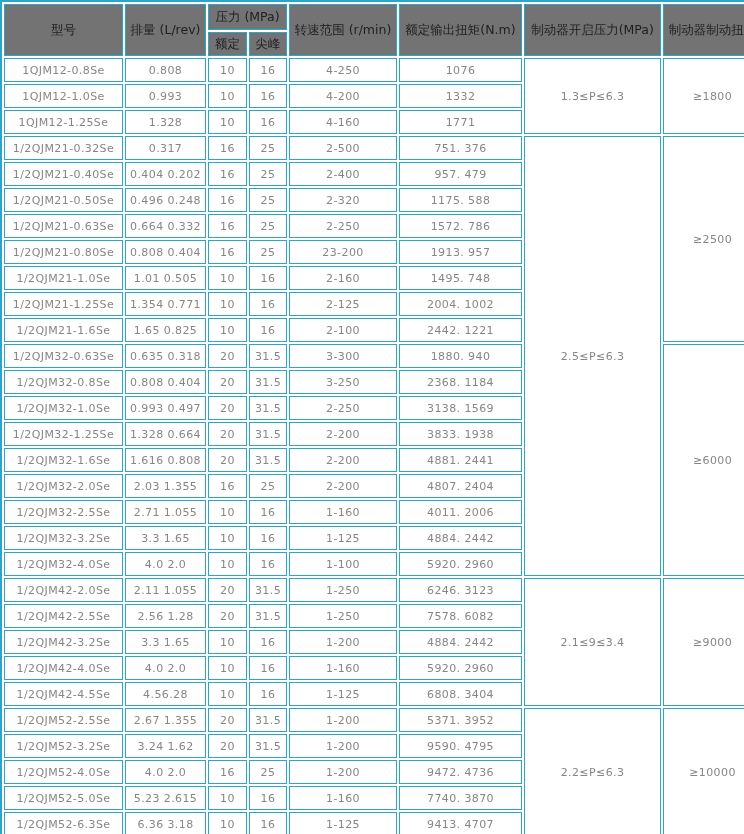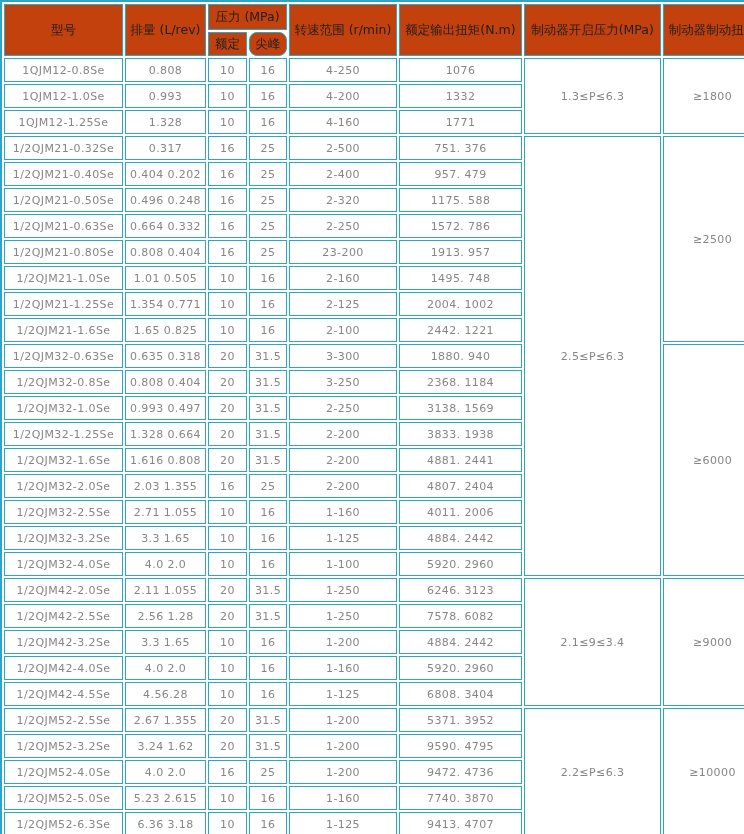--- a/index.html
+++ b/index.html
@@ -21,21 +21,21 @@
     height: 832px;
     table-layout: fixed;
     border-collapse: separate;
     border-spacing: 2px;
     border: 2px solid #2BA6C6;
     background: #ffffff;
     box-sizing: border-box;
   }
   table.spec th {
     border: 1px solid #2BA6C6;
-    background: #c2410c;
+    background: #737373;
     color: #1f1f1f;
     font-size: 12.5px;
     font-weight: 400;
     text-align: center;
     vertical-align: middle;
     padding: 1px 0;
     overflow: hidden;
     white-space: nowrap;
   }
   table.spec td {
@@ -83,21 +83,21 @@
           <th rowspan="2">型号</th>
           <th rowspan="2">排量 (L/rev)</th>
           <th colspan="2" style="height: 22px;">压力 (MPa)</th>
           <th rowspan="2">转速范围 (r/min)</th>
           <th rowspan="2">额定输出扭矩(N.m)</th>
           <th rowspan="2">制动器开启压力(MPa)</th>
           <th rowspan="2">制动器制动扭矩</th>
         </tr>
         <tr>
           <th style="height: 20px; margin-top: 16px;">额定</th>
-          <th style="height: 20px; border-radius: 8px;">尖峰</th>
+          <th style="height: 20px;">尖峰</th>
         </tr>
       </thead>
     <tbody id="spec-body">
         <tr>
           <td>1QJM12-0.8Se</td>
           <td>0.808</td>
           <td>10</td>
           <td>16</td>
           <td>4-250</td>
           <td>1076</td>

